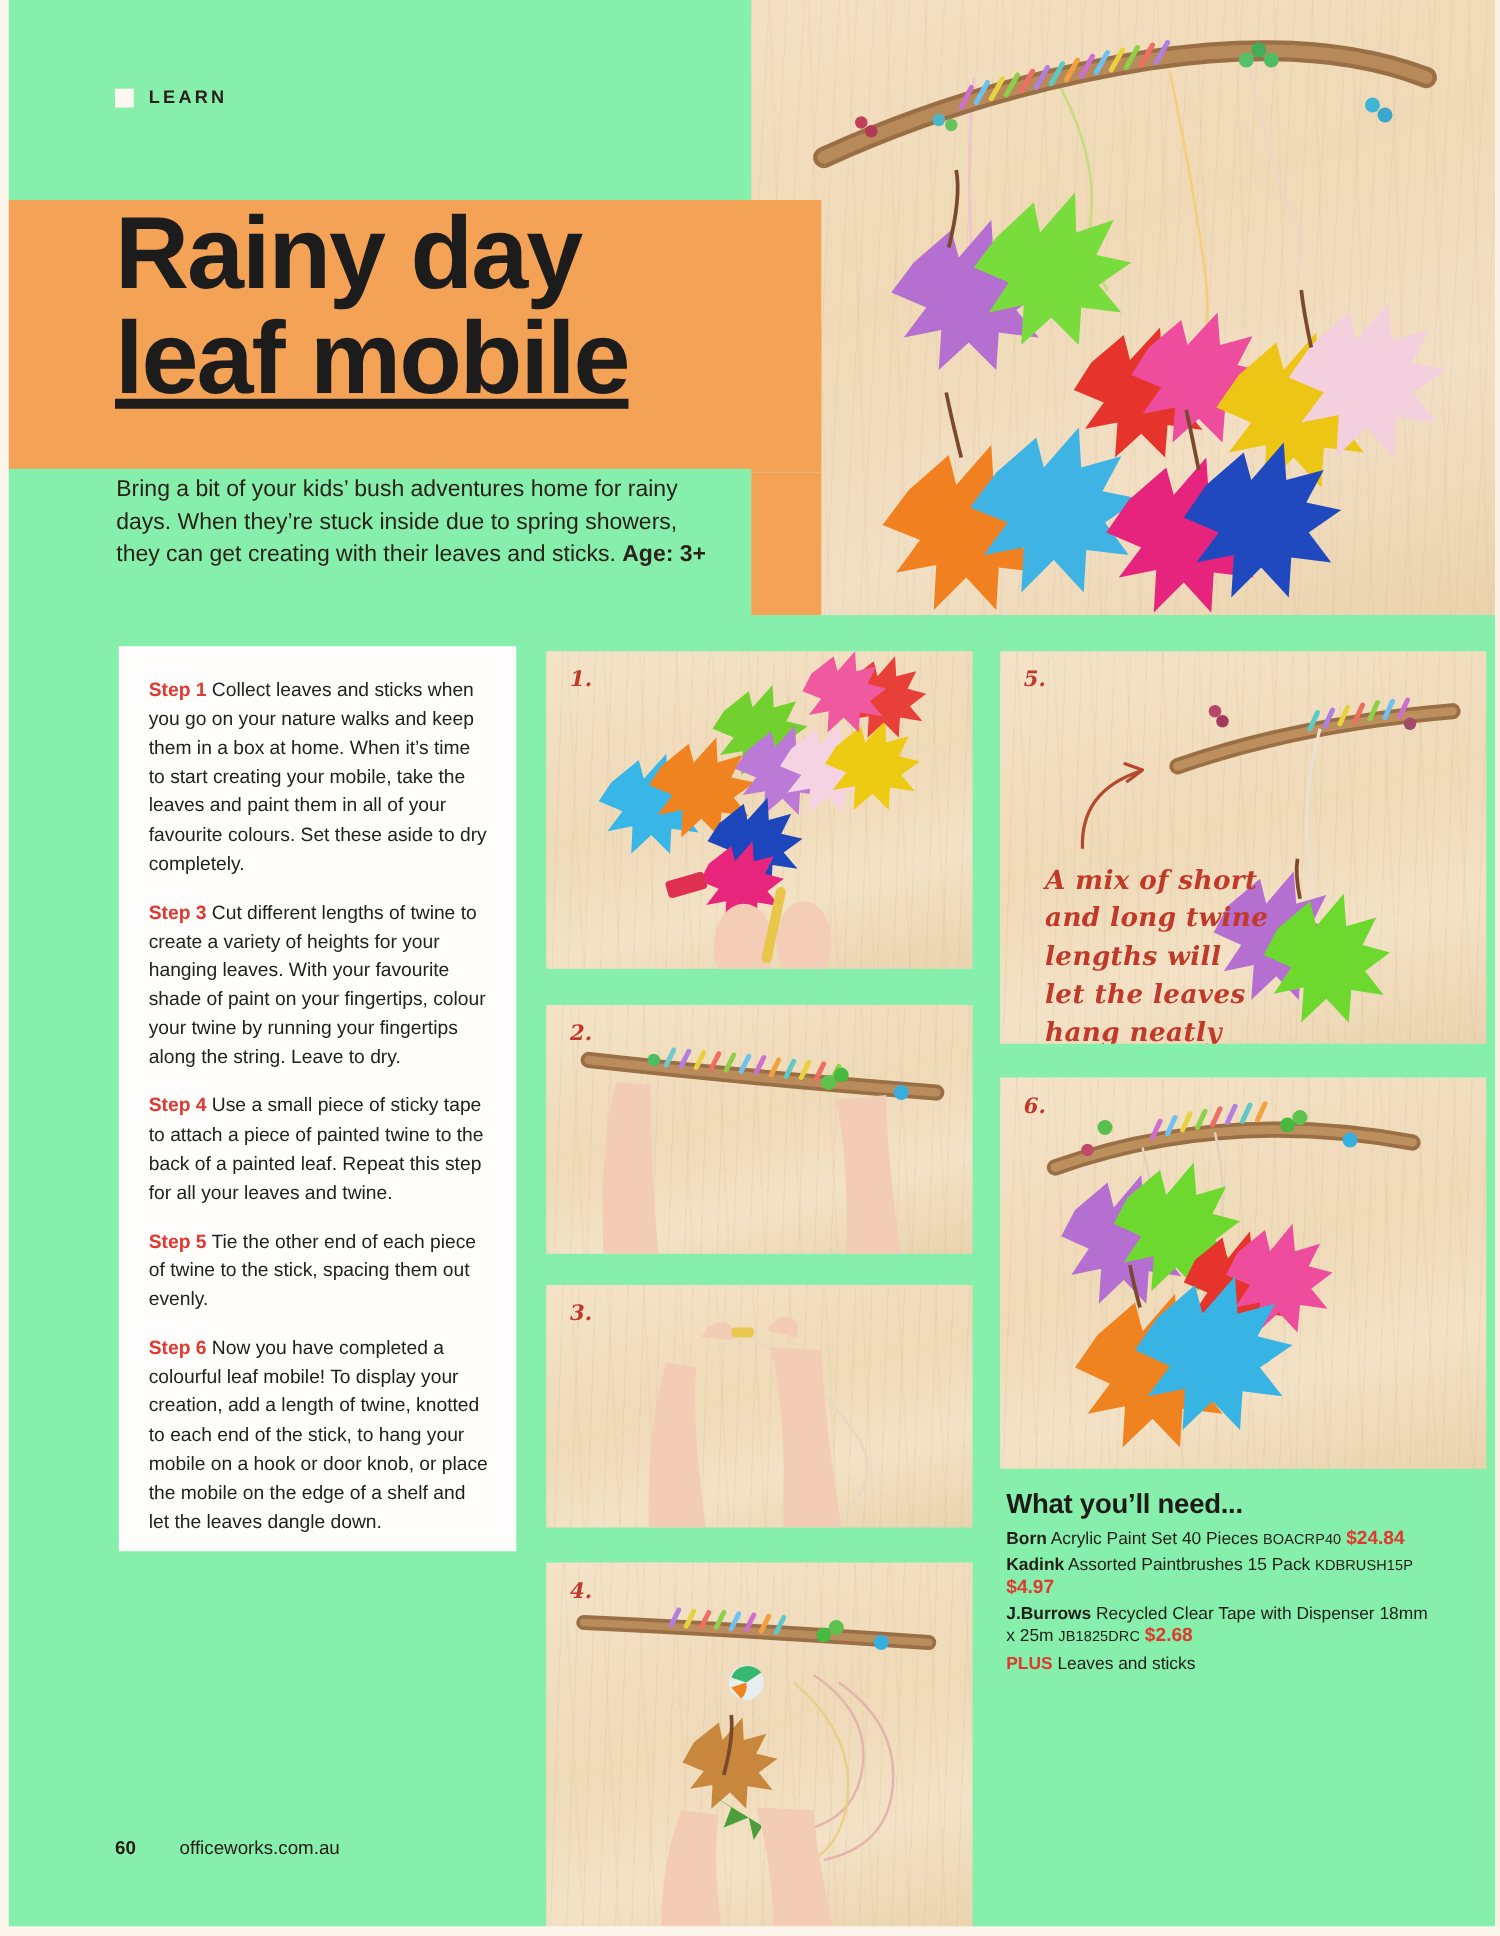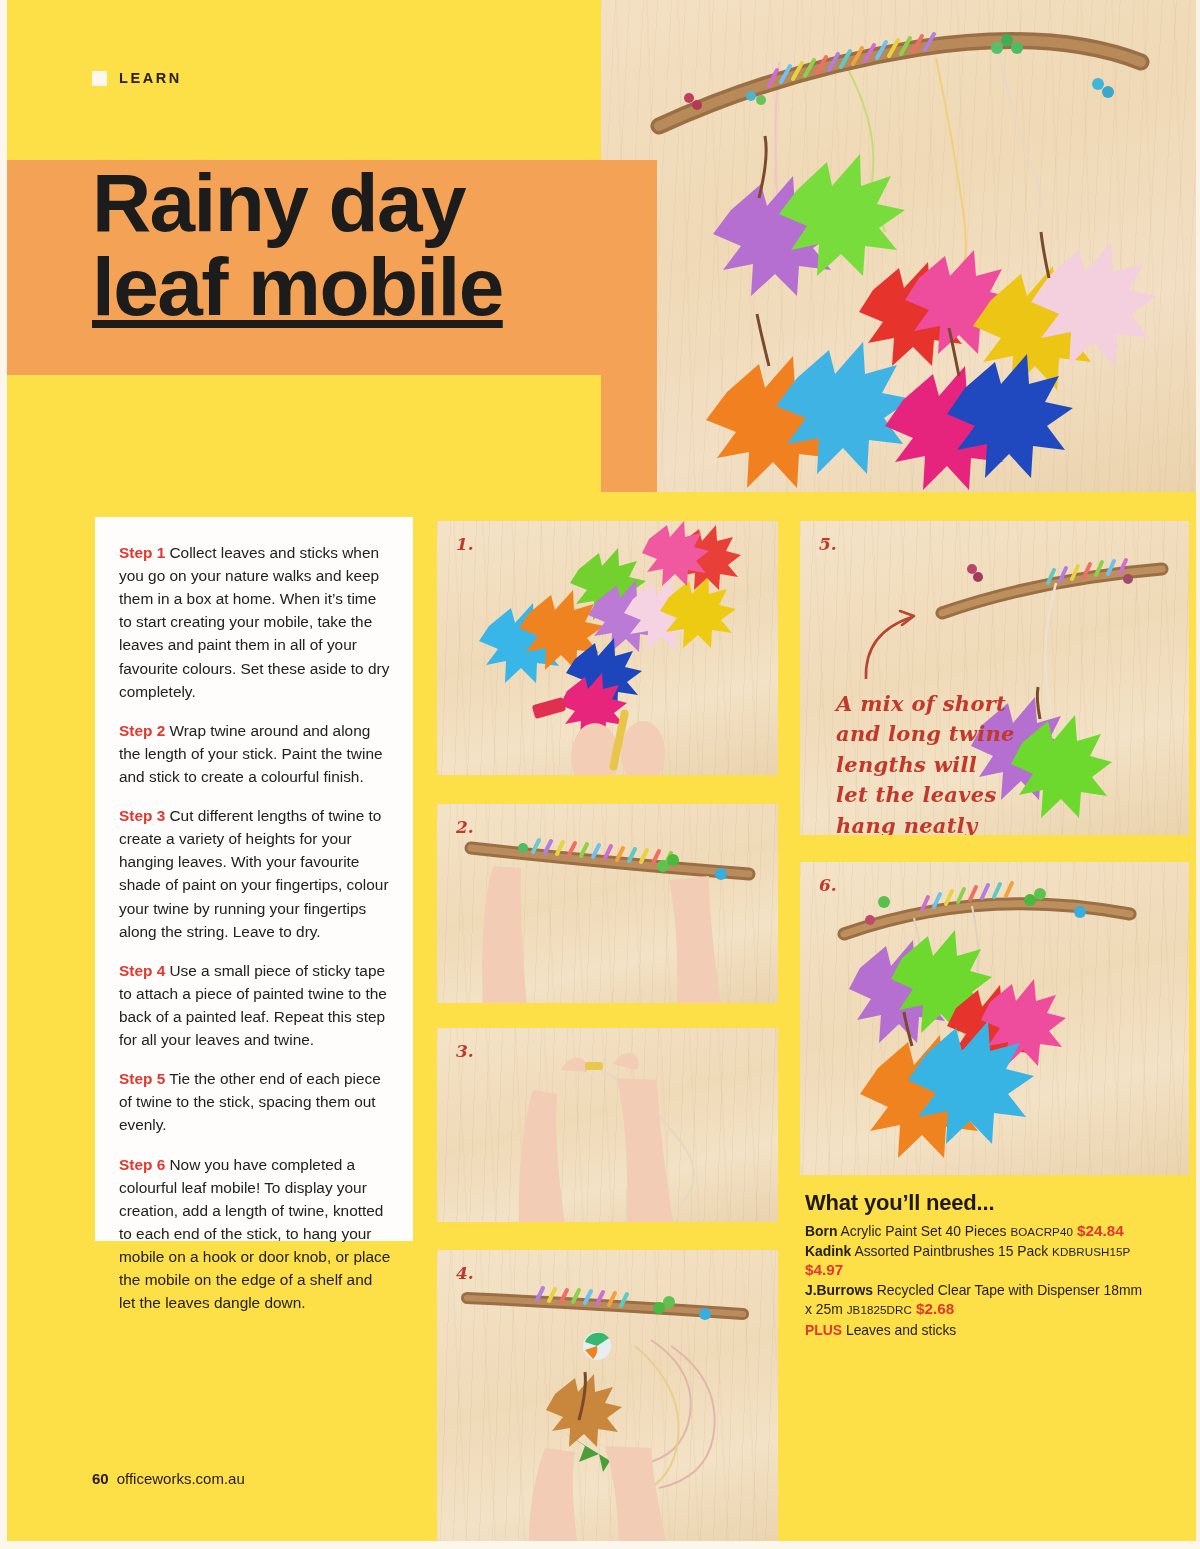--- a/index.html
+++ b/index.html
@@ -7,21 +7,21 @@
   body {
     font-family:"Liberation Sans", sans-serif;
     background:#ffffff;
     position:relative;
     overflow:hidden;
   }
 
   
   #page {
     position:absolute; left:0; top:0; width:1200px; height:1549px;
-    background:#fde047;
+    background:#86efac;
     overflow:hidden;
   }
   
   .bleed-left  { position:absolute; left:0; top:0; width:7px;  height:1549px; background:#fdf6ec; z-index:40; }
   .bleed-bottom{ position:absolute; left:0; bottom:0; width:1200px; height:8px; background:#fdf6ec; z-index:40; }
   .bleed-right { position:absolute; right:0; top:0; width:4px; height:1549px; background:#fbf2e6; z-index:40; }
 
   
   .hero {
     position:absolute; left:601px; top:0; width:599px; height:492px;
@@ -83,21 +83,21 @@
   }
   .step-p {
     font-size:15.4px; line-height:1.5; color:#23201d; margin-bottom:16px;
   }
   .step-p:last-child { margin-bottom:0; }
   .step-lbl { color:#e1382f; font-weight:700; }
 
   
   .footer {
     position:absolute; left:92px; top:1470px; z-index:12;
-    display:flex; align-items:baseline; gap:8px;text-align:right;
+    display:flex; align-items:baseline; gap:35px;text-align:right;
   }
   .pg-num { font-size:15px; font-weight:700; color:#241a12; }
   .pg-url { font-size:15px; font-weight:400; color:#241a12; }
 
   
   .photo {
     position:absolute; overflow:hidden; z-index:10;
     background:linear-gradient(165deg,#f4e3c8 0%,#efdab8 45%,#f3e2c6 72%,#ead3ae 100%);
   }
   .wood {
@@ -229,24 +229,24 @@
   <div class="learn-tag">
     <span class="learn-sq"></span>
     <span class="learn-txt">LEARN</span>
   </div>
 
   <h1 class="headline">
     <span>Rainy day</span>
     <span class="l2">leaf mobile</span>
   </h1>
 
+  <p class="intro"><span>Bring a bit of your kids’ bush adventures home for rainy days. When they’re stuck inside due to spring showers, they can get creating with their leaves and sticks. </span><b>Age: 3+</b></p>
 
   <div class="steps-card">
     <p class="step-p"><span class="step-lbl">Step 1</span><span> Collect leaves and sticks when you go on your nature walks and keep them in a box at home. When it’s time to start creating your mobile, take the leaves and paint them in all of your favourite colours. Set these aside to dry completely.</span></p>
-    <p class="step-p"><span class="step-lbl">Step 2</span><span> Wrap twine around and along the length of your stick. Paint the twine and stick to create a colourful finish.</span></p>
     <p class="step-p"><span class="step-lbl">Step 3</span><span> Cut different lengths of twine to create a variety of heights for your hanging leaves. With your favourite shade of paint on your fingertips, colour your twine by running your fingertips along the string. Leave to dry.</span></p>
     <p class="step-p"><span class="step-lbl">Step 4</span><span> Use a small piece of sticky tape to attach a piece of painted twine to the back of a painted leaf. Repeat this step for all your leaves and twine.</span></p>
     <p class="step-p"><span class="step-lbl">Step 5</span><span> Tie the other end of each piece of twine to the stick, spacing them out evenly.</span></p>
     <p class="step-p"><span class="step-lbl">Step 6</span><span> Now you have completed a colourful leaf mobile! To display your creation, add a length of twine, knotted to each end of the stick, to hang your mobile on a hook or door knob, or place the mobile on the edge of a shelf and let the leaves dangle down.</span></p>
   </div>
 
   <div class="photo" id="p1">
     <div class="wood"></div>
     <svg class="art" viewBox="0 0 341 254" preserveAspectRatio="none">
       <path d="M52 105 l22 -18 l4 15 l18 -20 l1 20 l20 -6 l-9 18 l19 4 l-17 12 l12 15 l-22 -3 l-1 20 l-15 -15 l-16 15 l1 -22 l-20 4 l12 -16 l-19 -8 z" fill="#38b6e8"></path>

